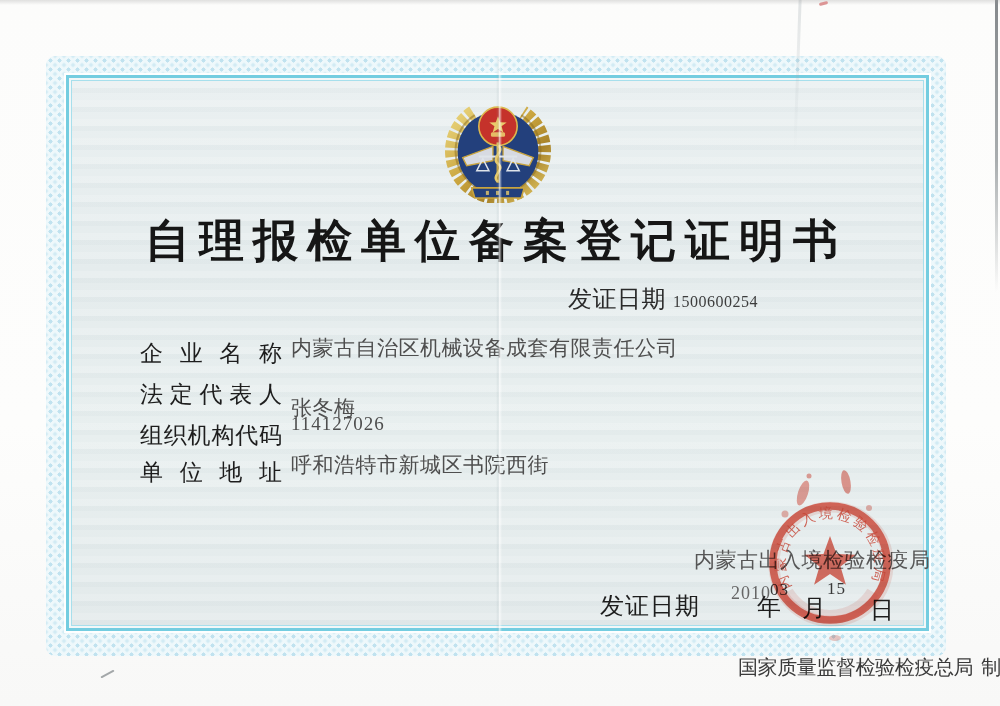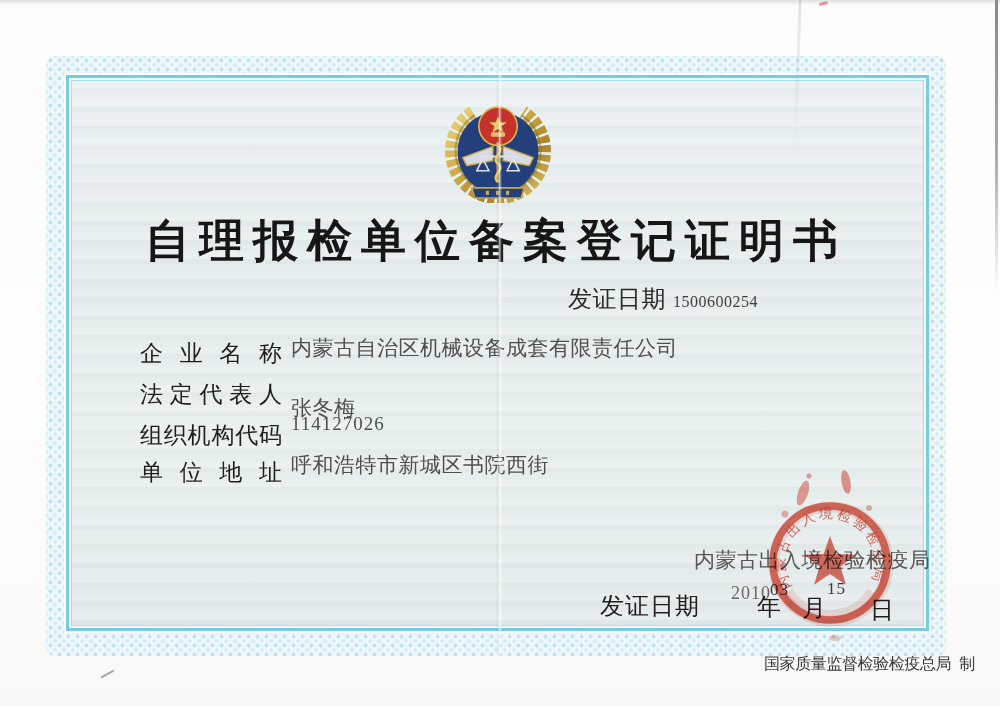--- a/index.html
+++ b/index.html
@@ -55,21 +55,21 @@
   .date-year   { position:absolute; left:697px; top:583px; font-size:18px; color:#666; letter-spacing:1px;margin-left:34px; }
   .date-stamp  { position:absolute; font-size:17px; color:#383838; letter-spacing:1px;font-family:Liberation Serif, serif; }
   #stamp-month { left:770px; top:580px; }
   #stamp-day   { left:827px; top:579px; }
   .date-char { position:absolute; font-size:24px; color:#1d1d1d; }
   #char-year  { left:757px; top:591px; }
   #char-month { left:802px; top:592px; }
   #char-day   { left:870px; top:594px; }
 
   
-  .footer { position:absolute; left:764px; top:654px; font-size:16px; color:#3a3a3a;
+  .footer { position:absolute; left:738px; top:654px; font-size:20px; color:#3a3a3a;
     letter-spacing:-0.4px; white-space:nowrap; }
   .footer .zhi { margin-left:8px; }
 
   
   .emblem { position:absolute; left:442px; top:99px; width:112px; height:104px; }
 
   
   .seal { position:absolute; left:745px; top:468px; width:170px; height:195px;
     mix-blend-mode:multiply; opacity:.92; }
 

